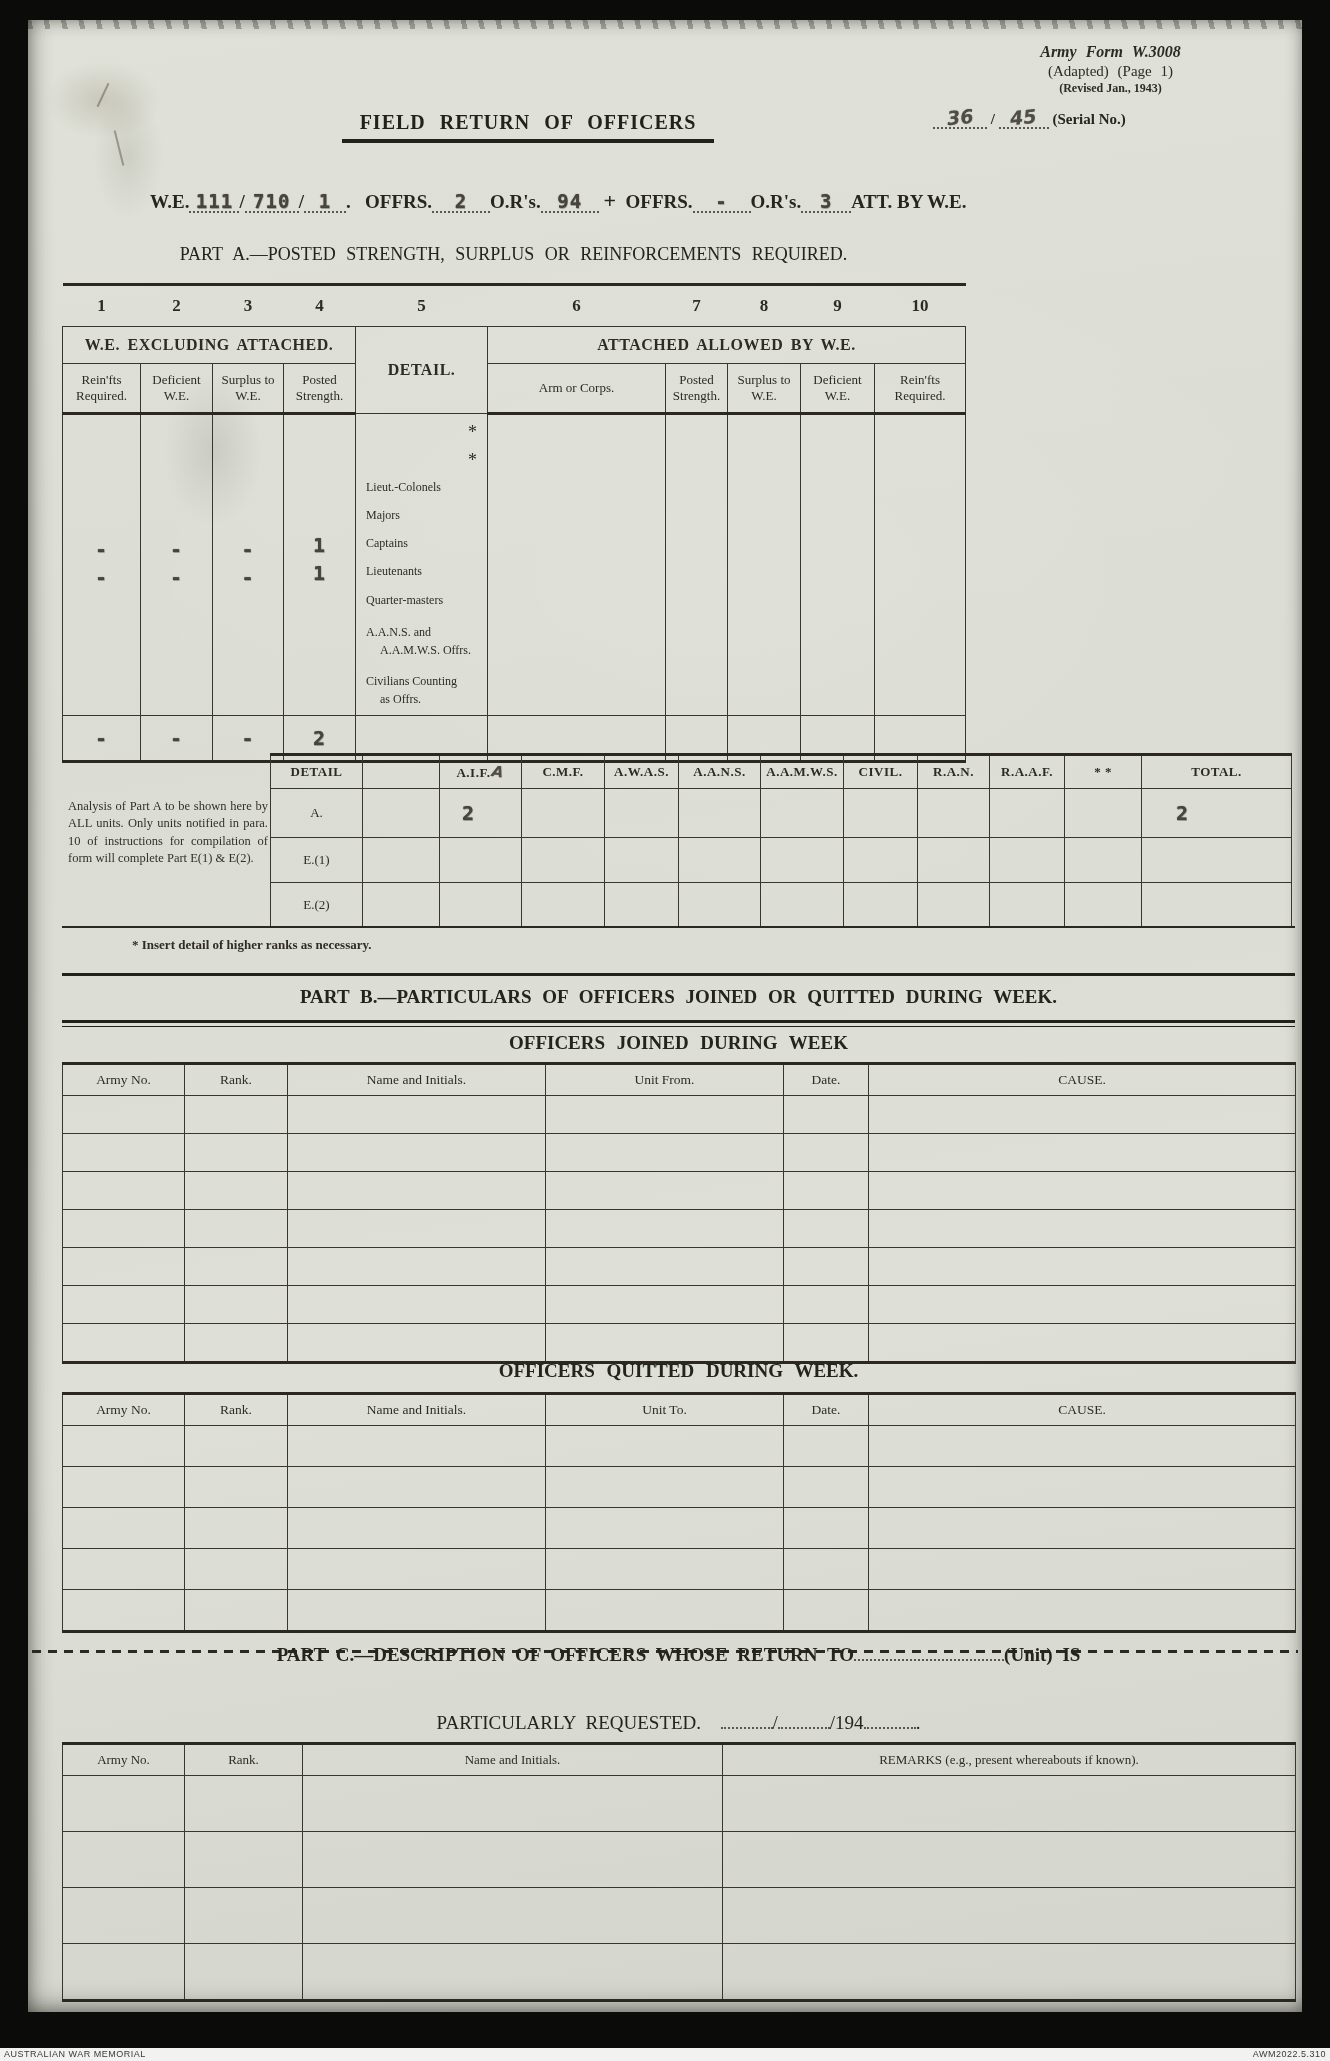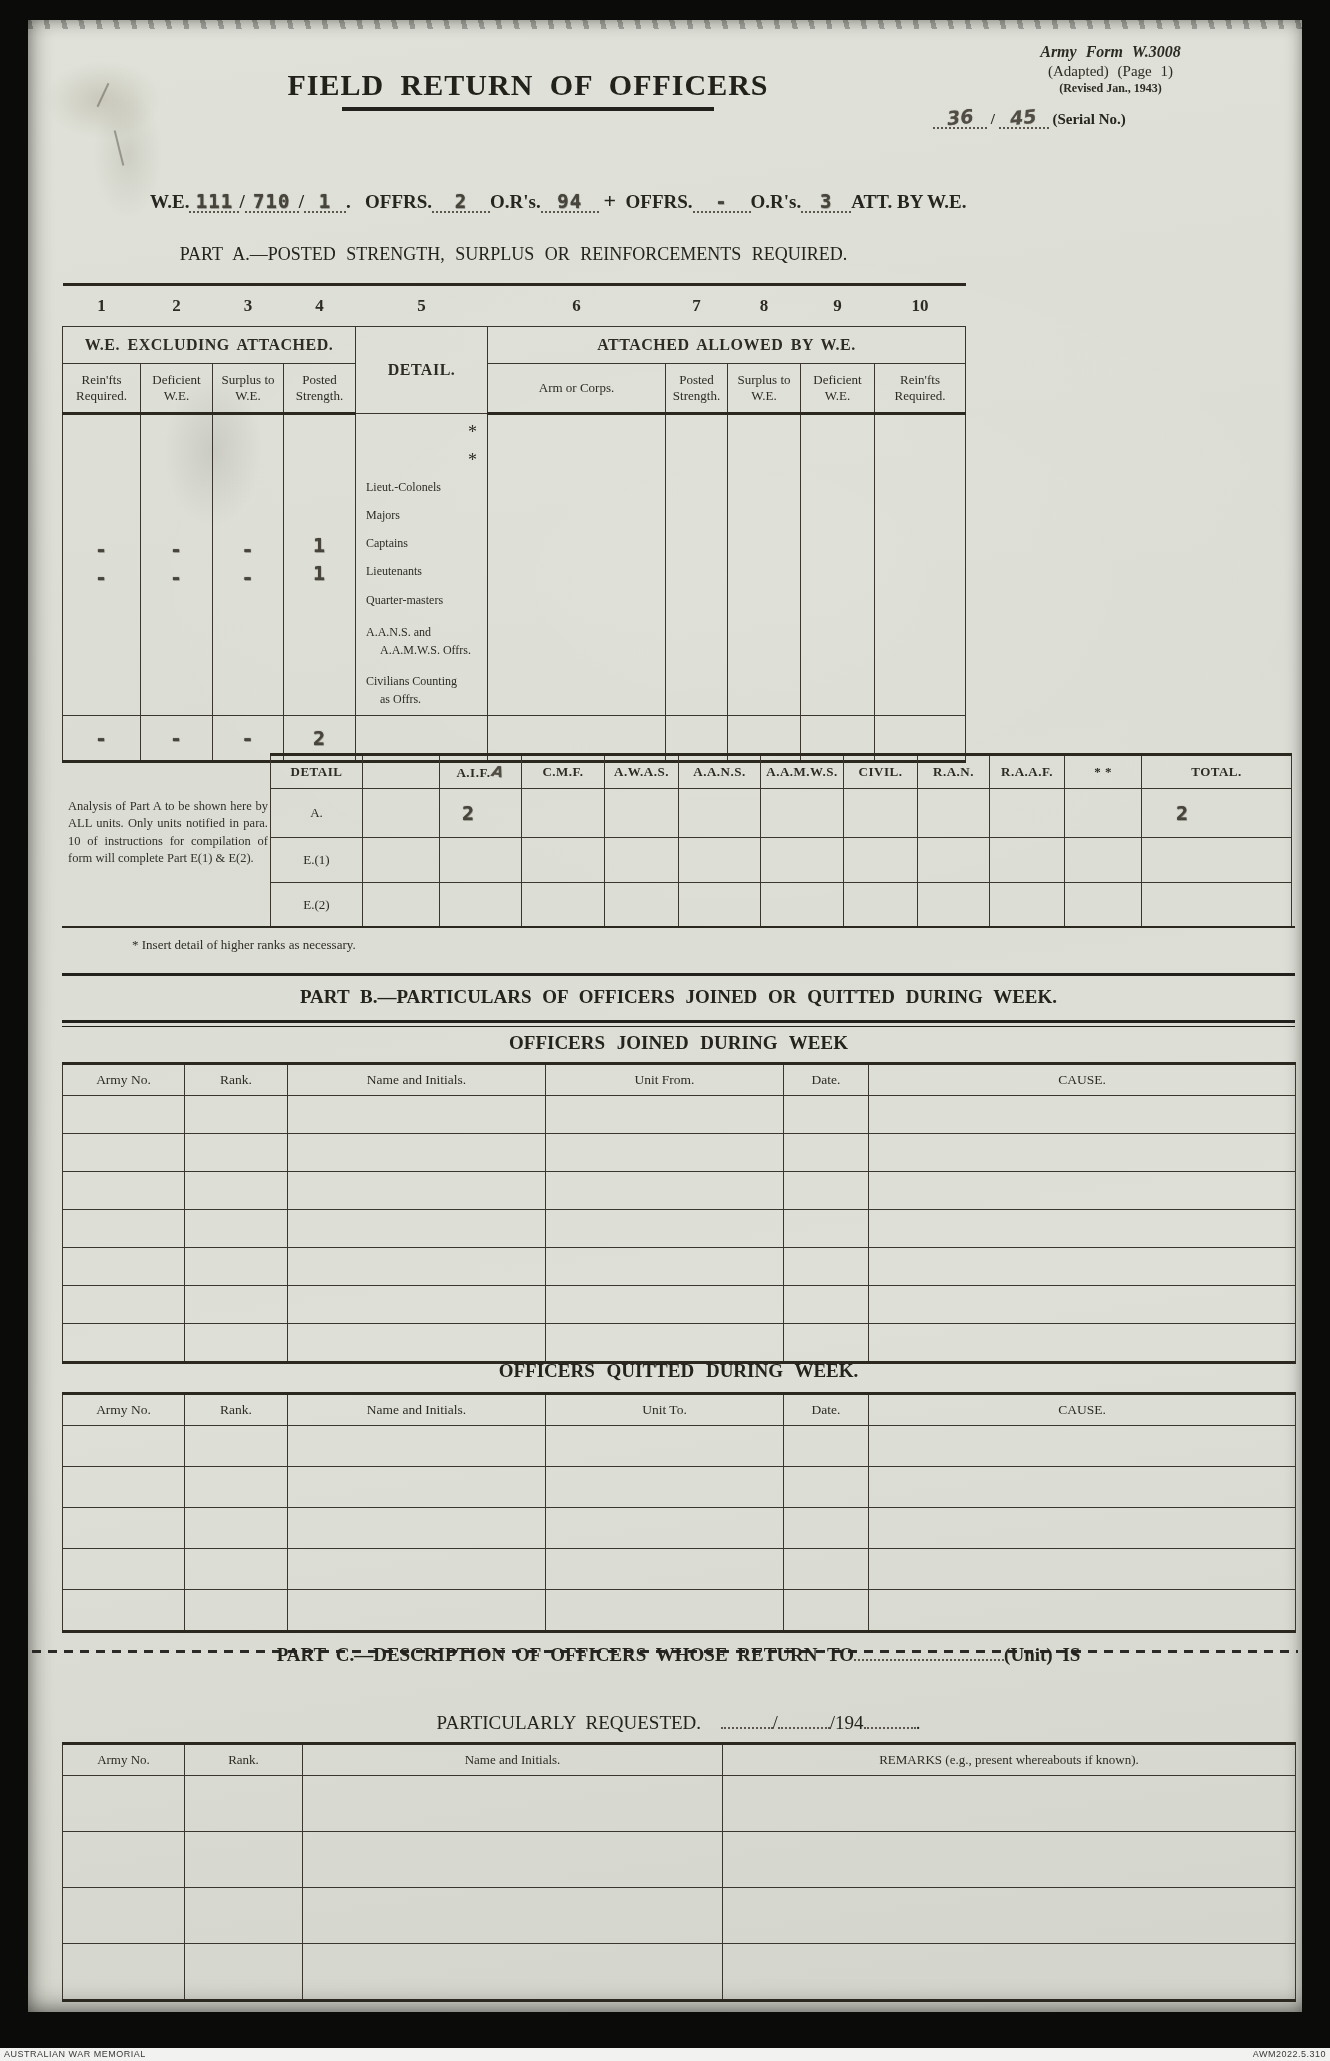--- a/index.html
+++ b/index.html
@@ -51,21 +51,21 @@
 
   
   .formref{position:absolute;left:955px;top:22px;width:255px;text-align:center;line-height:1.25;}
   .formref .l1{font-style:italic;font-weight:bold;font-size:16px;word-spacing:5px;}
   .formref .l2{font-weight:normal;font-size:15px;word-spacing:5px;}
   .formref .l3{font-weight:bold;font-size:12px;}
   .serialline{position:absolute;left:905px;top:88px;width:360px;font-size:15px;white-space:nowrap;}
   .serialline .stampval{font-size:19px;}
 
   .titlewrap{position:absolute;left:150px;top:48px;width:700px;text-align:center;}
-  .title{font-size:30px;font-weight:bold;letter-spacing:1px;word-spacing:8px;color:#23211b;}
+  .title{font-size:20px;font-weight:bold;letter-spacing:1px;word-spacing:8px;color:#23211b;margin-top:43px;}
   .title-rule{width:372px;height:4px;background:#23211b;margin:5px auto 0 auto;}
 
   .lineA{position:absolute;left:218px;top:124px;font-size:19px;white-space:nowrap;}
   .lineB{position:absolute;left:122px;top:168px;font-size:19px;white-space:nowrap;}
   .lineA .stamp,.lineB .stamp{font-size:19px;}
   .partA-head{position:absolute;left:34px;top:224px;width:903px;text-align:center;
     font-size:18px;font-weight:normal;word-spacing:6px;color:#25231d;}
 
   
   table{border-collapse:collapse;table-layout:fixed;}
@@ -96,21 +96,21 @@
   .an tr.anh td{height:32px;font-weight:bold;letter-spacing:.5px;}
   .an tr.r1 td{height:48px;}
   .an tr.r2 td,.an tr.r3 td{height:44px;}
   .an .stamp{font-size:20px;}
   .an td.lalign{text-align:left;padding-left:22px;}
   .an .pencil{font-size:15px;margin-left:2px;transform:rotate(8deg);}
   .an{border-bottom:none;}
   .an tr.r3 td{border-bottom:none;}
   .full-rule{position:absolute;left:34px;top:906px;width:1233px;height:2px;background:#2a281f;}
   .fn{position:absolute;font-size:13px;color:#2f2c26;white-space:nowrap;}
-  .fn1{left:104px;top:917px;}
+  .fn1{left:104px;top:917px;font-weight:bold;}
   .fn2{left:96px;top:936px;}
 
   .rule-thick{position:absolute;left:34px;top:953px;width:1233px;height:3px;background:#23211b;}
   .partB-head{position:absolute;left:34px;top:966px;width:1233px;text-align:center;
      font-size:19px;font-weight:bold;word-spacing:6px;color:#25231d;}
   .rule-double{position:absolute;left:34px;top:1000px;width:1233px;height:7px;
      border-top:3px solid #23211b;border-bottom:1px solid #23211b;box-sizing:border-box;}
   .joined-title{position:absolute;left:34px;top:1012px;width:1233px;text-align:center;
      font-size:19px;font-weight:bold;word-spacing:7px;color:#25231d;}
   .quitted-title{position:absolute;left:34px;top:1340px;width:1233px;text-align:center;

